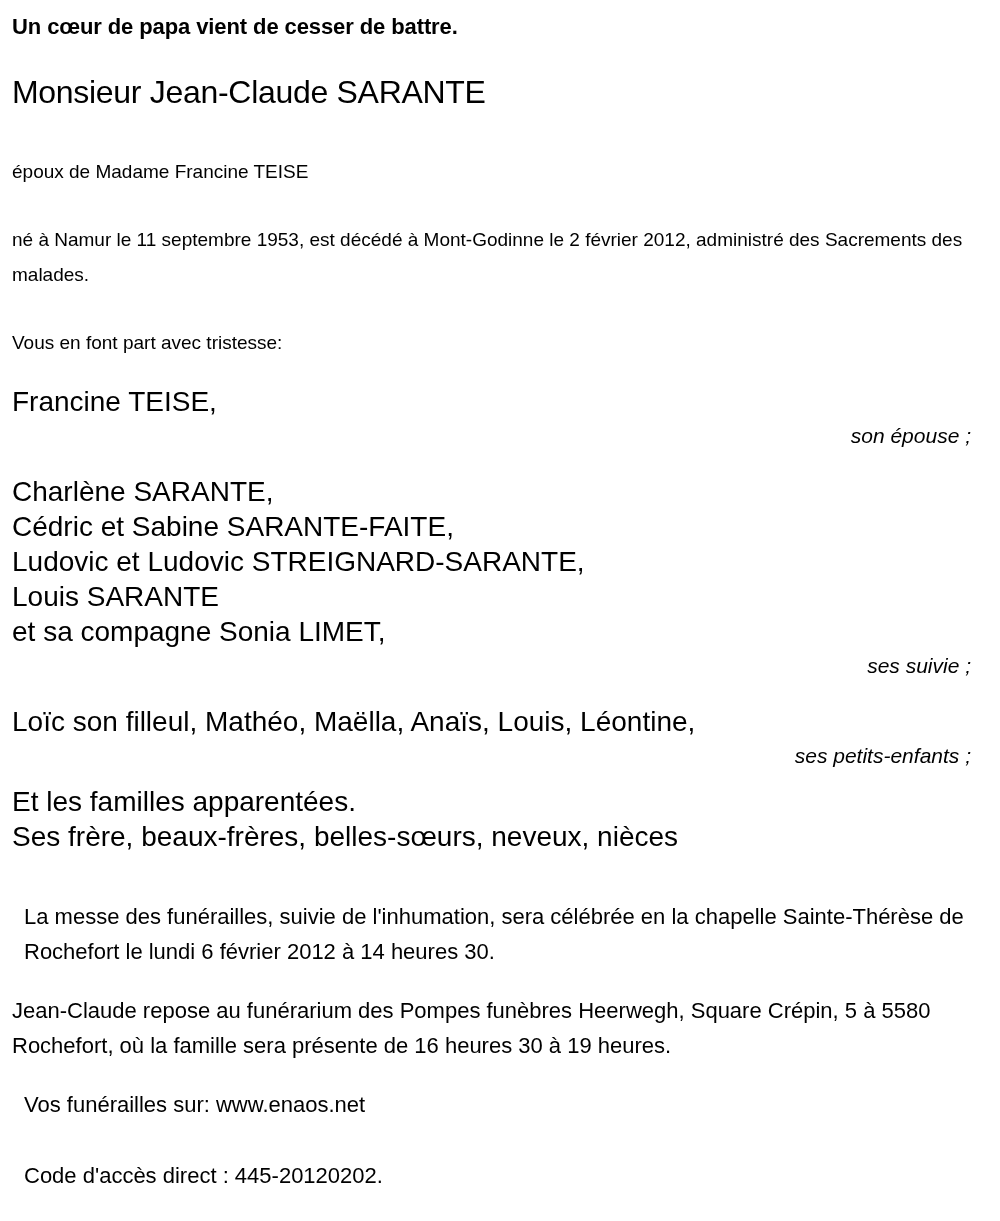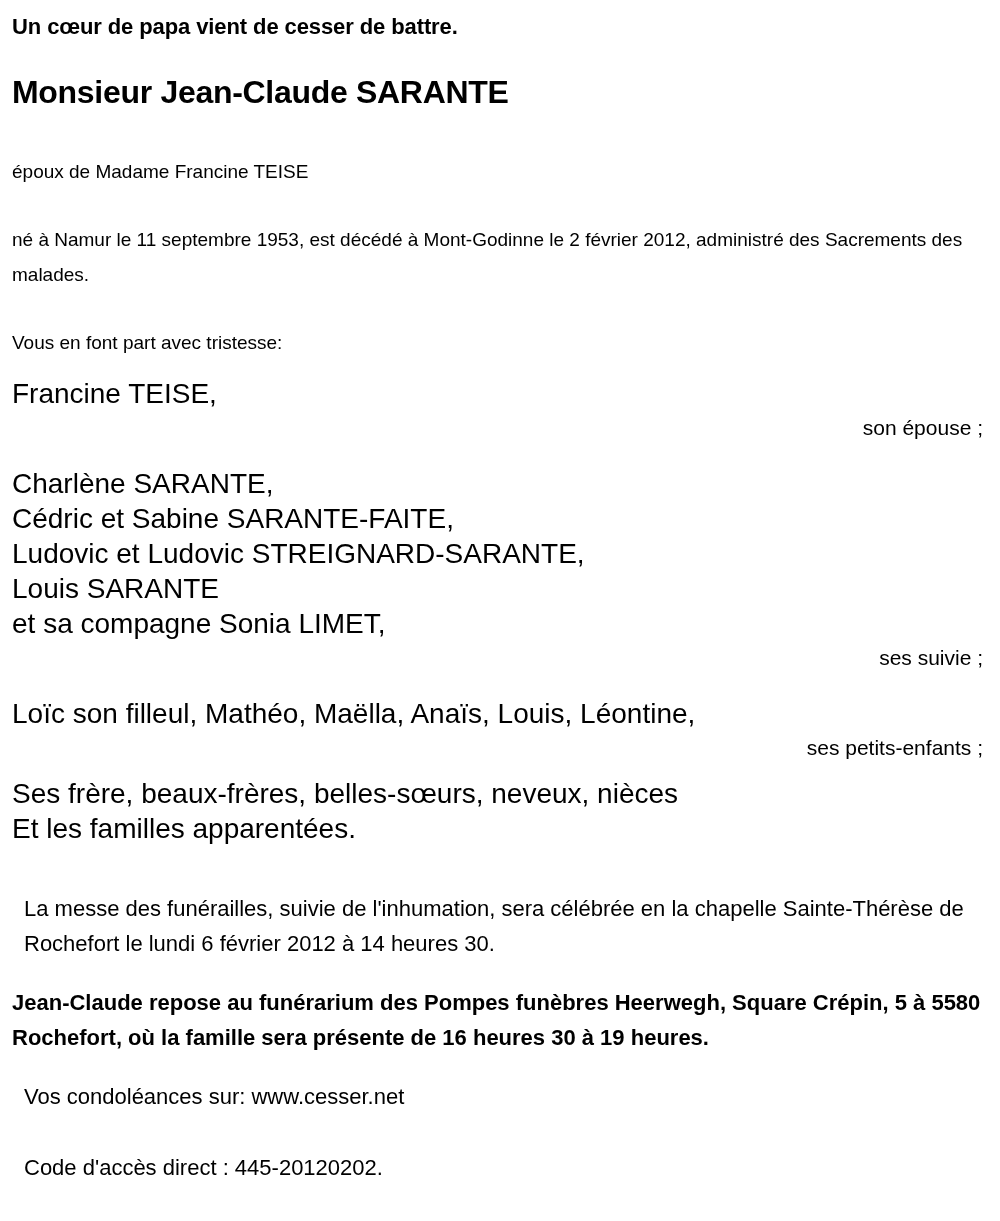--- a/index.html
+++ b/index.html
@@ -10,69 +10,70 @@
   body {
     width: 1000px;
     height: 1221px;
     font-family: "Liberation Sans", "DejaVu Sans", sans-serif;
     color: #000000;
     overflow: hidden;
   }
   .notice {
     box-sizing: border-box;
     width: 1000px;
-    padding: 12px 12px 0 12px;
+    padding: 12px 24px 0 12px;
   }
   .line-intro {
     font-size: 22px;
     font-weight: bold;
     line-height: 30px;
     letter-spacing: -0.1px;
     margin: 0 0 30px 0;
   }
   .deceased-name {
     font-size: 32px;
-    font-weight: bold;
+    font-weight: normal;
     line-height: 40px;
     letter-spacing: -0.3px;
     margin: 0 0 42px 0;
     white-space: nowrap;
   }
   .para {
     font-size: 19px;
     line-height: 35px;
     margin: 0 0 33px 0;
     max-width: 982px;
   }
   .para.tight {
-    margin-bottom: 4px;
+    margin-bottom: 12px;
   }
   .block-names {
     font-size: 28px;
     line-height: 35px;
     margin: 0;
   }
   .block-names .nm {
     display: block;
     white-space: nowrap;
   }
   .relation {
     display: block;
     font-size: 21px;
+    font-style: italic;
     line-height: 33px;
     text-align: right;
     padding-right: 5px;
     white-space: nowrap;
   }
   .gap-small { height: 12px; }
   .gap-block { height: 22px; }
   .gap-para  { height: 33px; }
   .para-bold {
     font-size: 22px;
-    font-weight: bold;
+    font-weight: normal;
     line-height: 35px;
     margin: 0;
     max-width: 982px;
   }
   .para-plain {
     font-size: 22px;
     line-height: 35px;
     margin: 12px;
   }
 </style>
@@ -112,33 +113,33 @@
   <div class="gap-block"></div>
 
   <div class="block-names">
     <span class="nm">Loïc son filleul, Mathéo, Maëlla, Anaïs, Louis, Léontine,</span>
   </div>
   <span class="relation">ses petits-enfants ;</span>
 
   <div class="gap-small"></div>
 
   <div class="block-names">
+    <span class="nm">Et les familles apparentées.</span>
     <span class="nm">Ses frère, beaux-frères, belles-sœurs, neveux, nièces</span>
-    <span class="nm">Et les familles apparentées.</span>
   </div>
 
   <div class="gap-para"></div>
 
   <p class="para-plain">La messe des funérailles, suivie de l'inhumation, sera célébrée en la chapelle Sainte-Thérèse de Rochefort le lundi 6 février 2012 à 14 heures 30.</p>
 
   <div class="gap-small"></div>
 
   <p class="para-bold">Jean-Claude repose au funérarium des Pompes funèbres Heerwegh, Square Crépin, 5 à 5580 Rochefort, où la famille sera présente de 16 heures 30 à 19 heures.</p>
 
   <div class="gap-small"></div>
 
-  <p class="para-plain">Vos condoléances sur: www.cesser.net</p>
+  <p class="para-plain">Vos funérailles sur: www.enaos.net</p>
 
   <div class="gap-small"></div>
 
   <p class="para-plain">Code d'accès direct : 445-20120202.</p>
 
 </div>
 
 </body></html>

